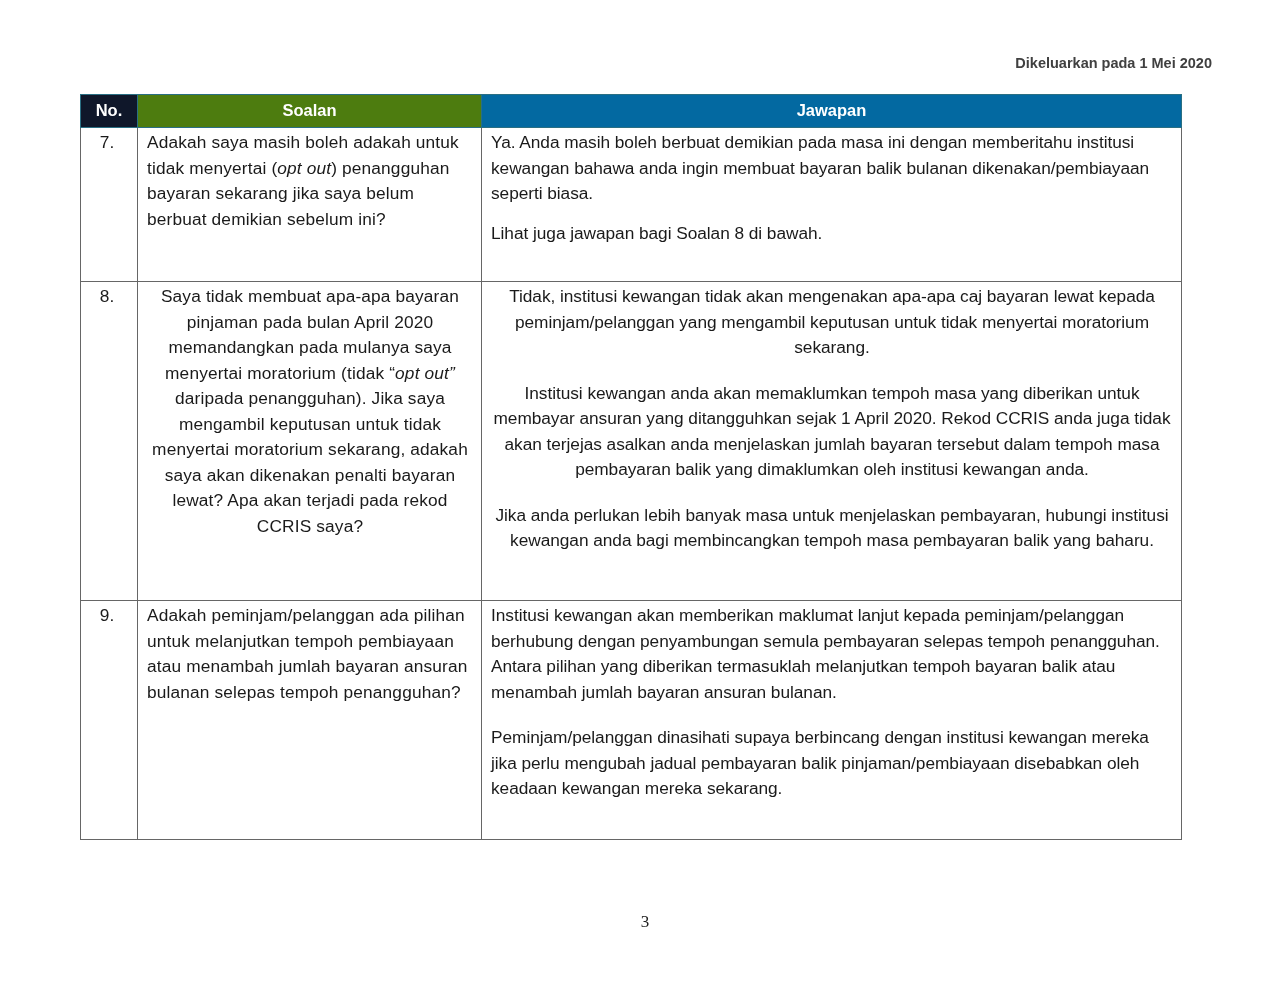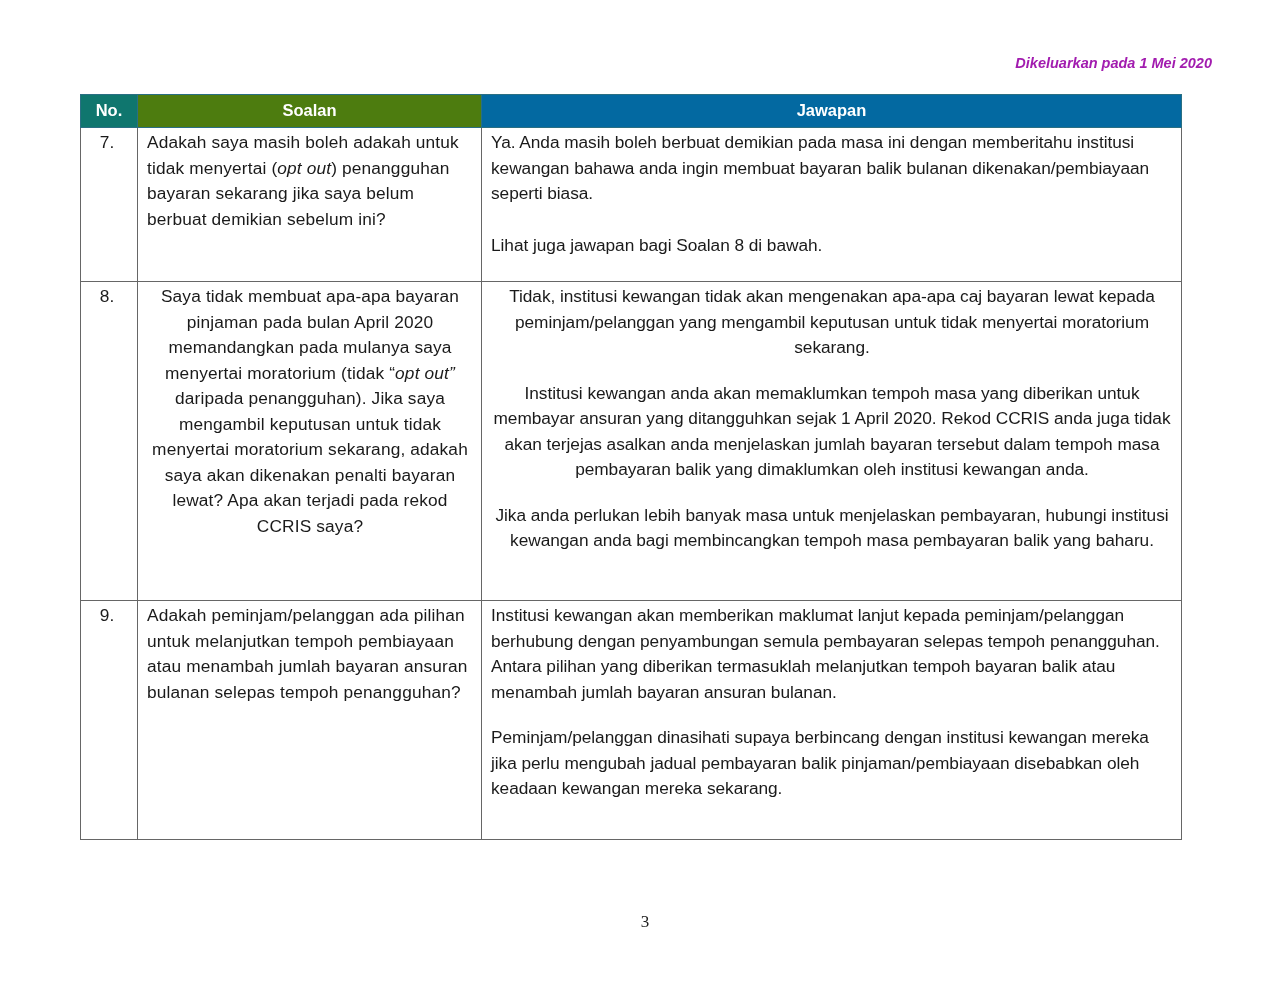--- a/index.html
+++ b/index.html
@@ -2,21 +2,21 @@
 <html><head>
   <meta charset="utf-8">
   <style>
     html, body { margin: 0; padding: 0; background: #ffffff; }
     body {
       width: 1280px; height: 988px; position: relative; overflow: hidden;
       font-family: "Liberation Sans", sans-serif; color: #1a1a1a;
     }
     .issued {
       position: absolute; right: 68px; top: 55px;
-      font-size: 14.5px; font-weight: bold; font-style: italic; color: #a21caf;
+      font-size: 14.5px; font-weight: bold; color: #404040;
     }
     table.faq {
       position: absolute; left: 80px; top: 94px; width: 1101px;
       border-collapse: collapse; table-layout: fixed;
       font-size: 17.3px; line-height: 25.5px;
     }
     table.faq col.c-no { width: 57px; }
     table.faq col.c-q { width: 344px; }
     table.faq col.c-a { width: 700px; }
     table.faq th {
@@ -28,41 +28,41 @@
       border: 1px solid #666; vertical-align: top; padding: 2px 8px 4px 9px;
     }
     table.faq td.no { text-align: center; padding-left: 2px; padding-right: 6px; }
     table.faq td.q { letter-spacing: 0.15px; }
     table.faq td.a { letter-spacing: -0.05px; }
     tr.r7 td { height: 147px; }
     tr.r8 td { height: 312px; text-align: center; }
     tr.r9 td { height: 232px; }
     .para { margin: 0; }
     .para + .para { margin-top: 20px; }
-    tr.r7 .para + .para { margin-top: 26px; }
+    tr.r7 .para + .para { margin-top: 14px; }
     .page-num {
       position: absolute; left: 0; width: 1290px; top: 912px; text-align: center;
       font-family: "Liberation Serif", serif; font-size: 17px; color: #222;
     }
     i { }
   </style>
 </head>
 <body>
 
 <div class="issued">Dikeluarkan pada 1 Mei 2020</div>
 
 <table class="faq">
   <colgroup>
       <col class="c-no">
       <col class="c-q">
       <col class="c-a">
     </colgroup>
   <thead>
     <tr>
-      <th style="background: #0f766e;">No.</th>
+      <th style="background: #0f172a;">No.</th>
       <th style="background: #4d7c0f;">Soalan</th>
       <th style="background: #0369a1;">Jawapan</th>
     </tr>
   </thead>
   <tbody>
     <tr class="r7">
       <td class="no">7.</td>
       <td class="q"><span>Adakah saya masih boleh adakah untuk tidak menyertai (</span><i>opt out</i><span>) penangguhan bayaran sekarang jika saya belum berbuat demikian sebelum ini?</span></td>
       <td class="a">
         <p class="para">Ya. Anda masih boleh berbuat demikian pada masa ini dengan memberitahu institusi kewangan bahawa anda ingin membuat bayaran balik bulanan dikenakan/pembiayaan seperti biasa.</p>

